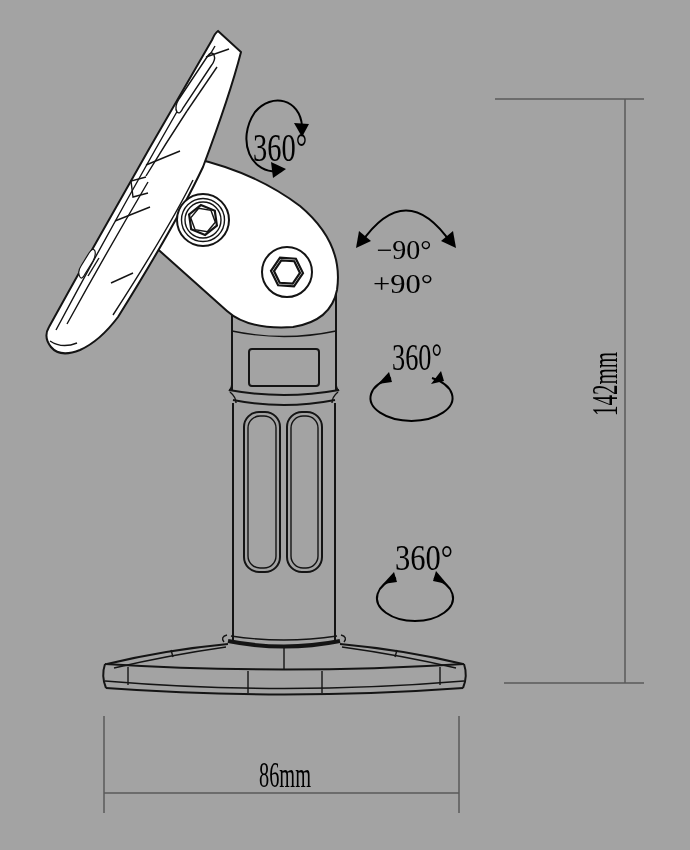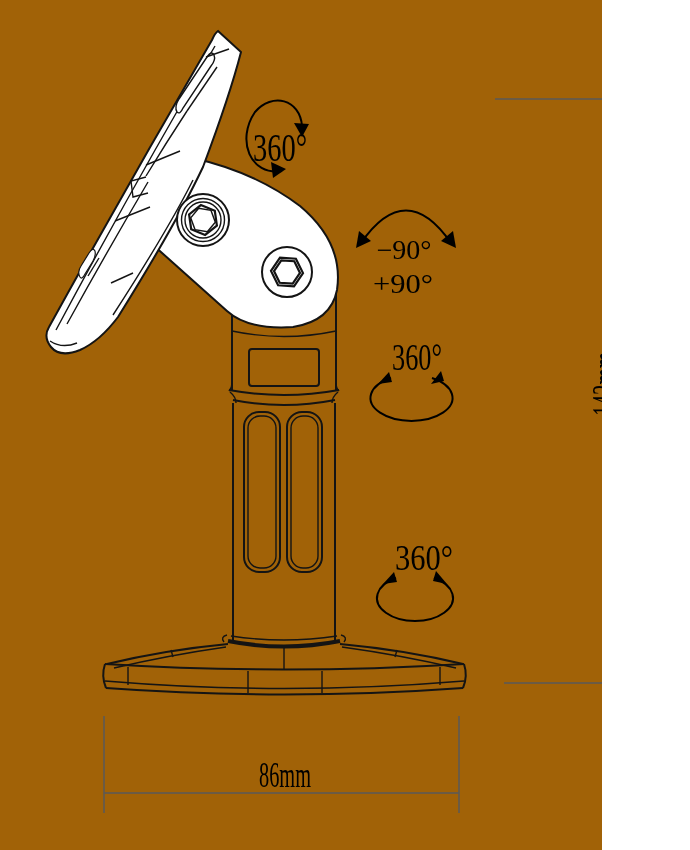--- a/index.html
+++ b/index.html
@@ -1,16 +1,16 @@
 <!DOCTYPE html>
 <html><head>
 <meta charset="utf-8">
 <style>
   html,body{margin:0;padding:0;background:#fff;}
-  .canvas{position:relative;width:602px;height:850px;background:#a16207;overflow:hidden;
+  .canvas{position:relative;width:690px;height:850px;background:#a3a3a3;overflow:hidden;
           font-family:"Liberation Serif",serif;}
   svg{position:absolute;left:0;top:0;}
   .draw{stroke:#141414;fill:none;stroke-width:2;}
   .thin{stroke:#141414;fill:none;stroke-width:1.4;}
   .fillw{fill:#ffffff;stroke:#141414;stroke-width:2;}
   .dim{stroke:#5a5a5a;fill:none;stroke-width:1.5;}
   .arrow{stroke:#000;fill:none;stroke-width:2;}
   .ah{fill:#000;stroke:none;}
   text{fill:#000;font-family:"Liberation Serif",serif;}
 </style>

